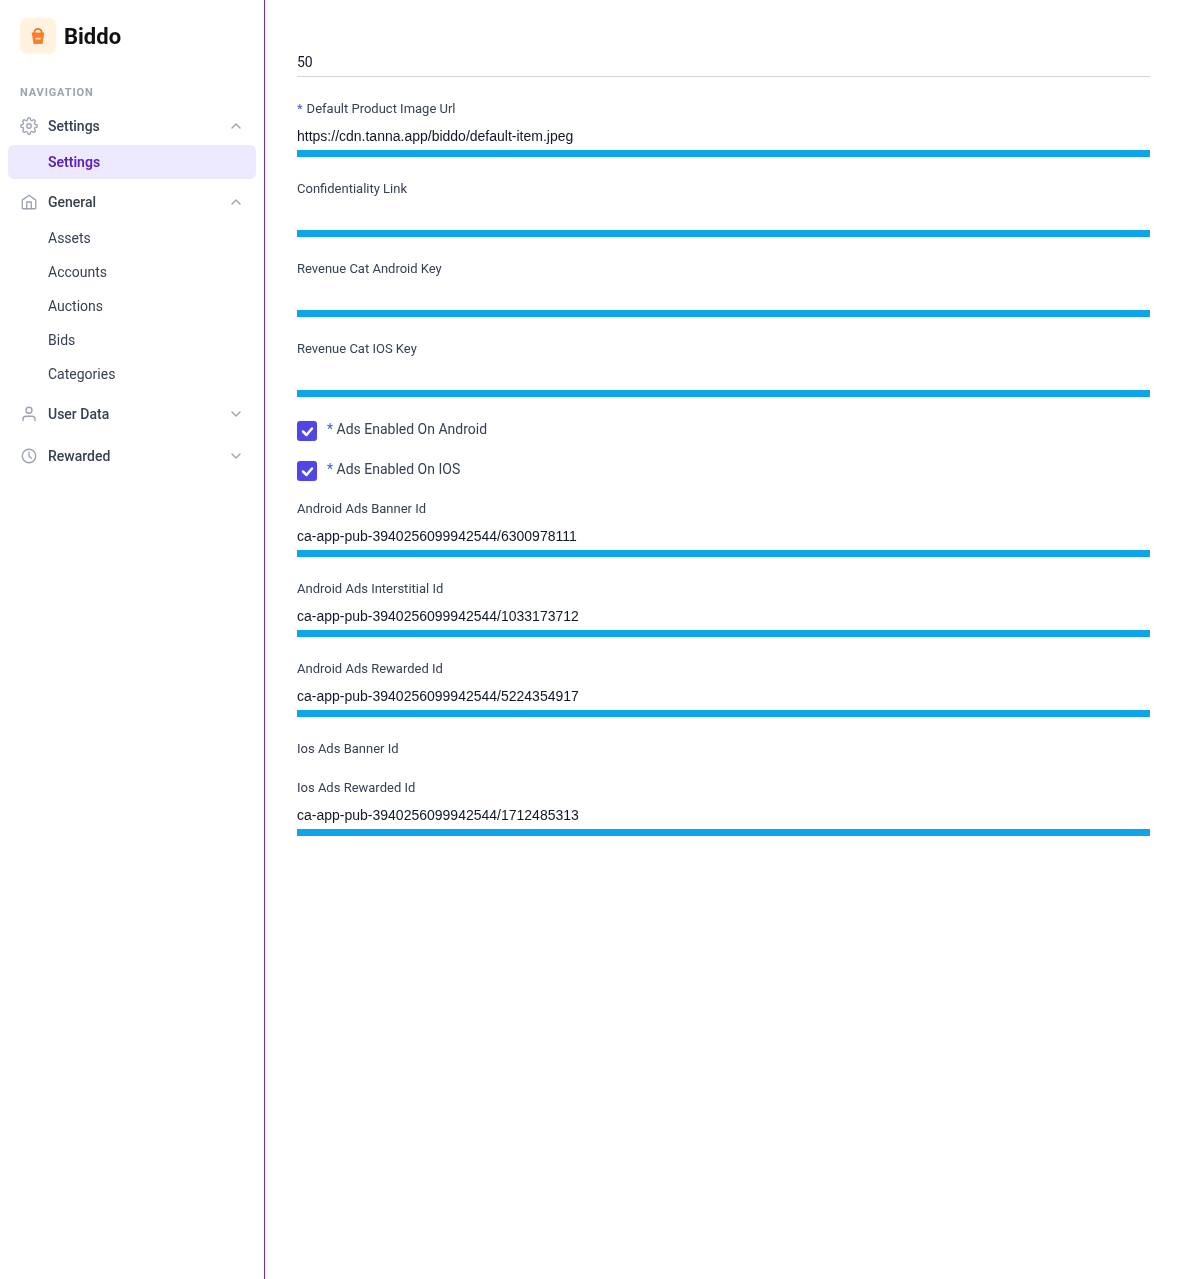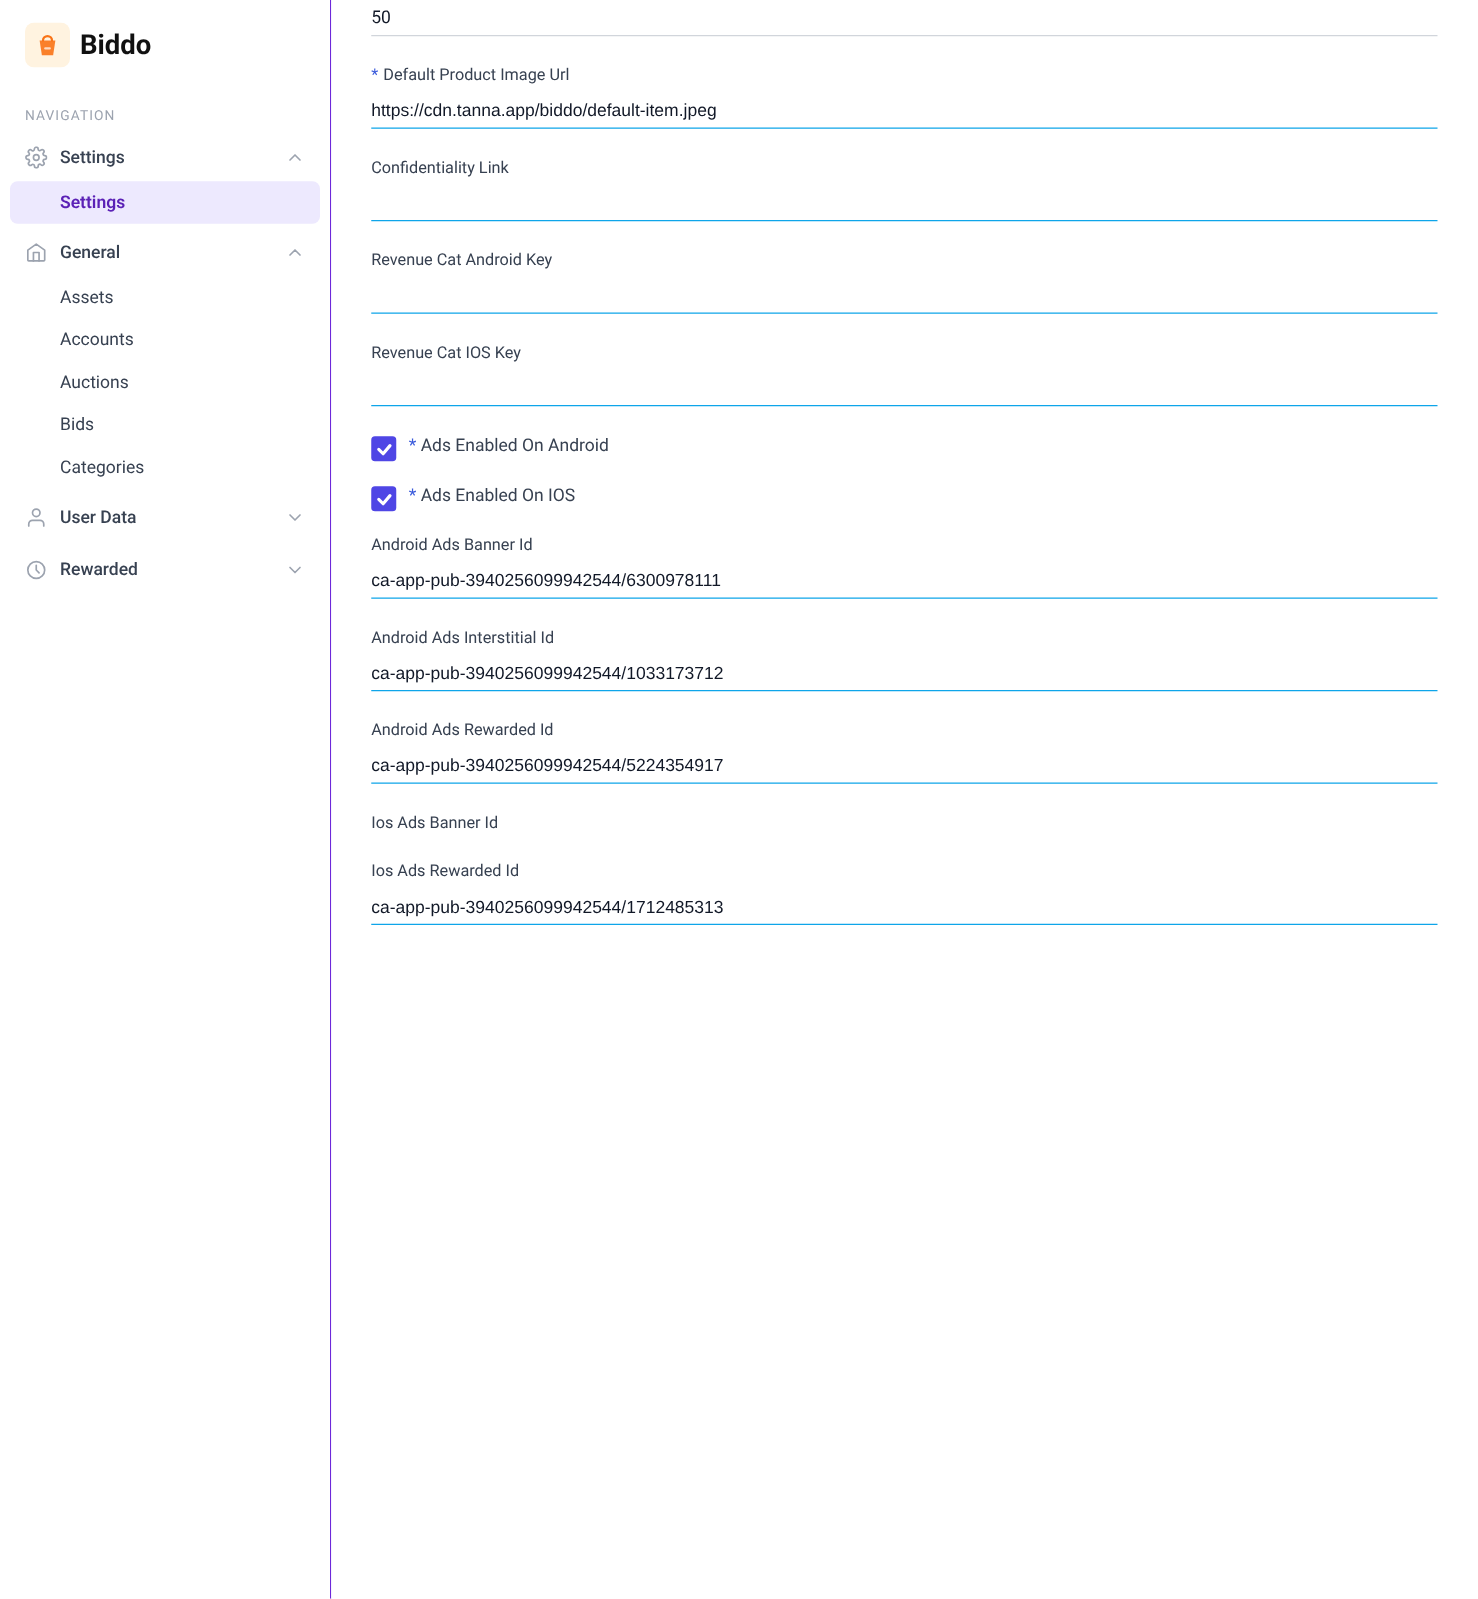--- a/index.html
+++ b/index.html
@@ -30,21 +30,21 @@
     }
 
     .logo-text {
       font-size: 22px;
       font-weight: 700;
       color: #111;
     }
 
     .nav-label {
       font-size: 11px;
-      font-weight: 400;
+      font-weight: 700;
       color: #9ca3af;
       letter-spacing: 0.08em;
       padding: 14px 20px 8px 20px;
       text-transform: uppercase;
     }
 
     .nav-section {
       margin-bottom: 4px;
     }
 
@@ -88,20 +88,21 @@
       margin: 0 8px;
       padding: 9px 12px 9px 40px;
     }
 
     
     .main-content {
       flex: 1;
       overflow-y: auto;
       padding: 0 32px 40px 32px;
       background: #fff;
+      margin-top: 48px;
     }
 
     
     .field-group {
       margin-bottom: 24px;
     }
 
     .field-label {
       font-size: 13px;
       color: #374151;
@@ -112,21 +113,21 @@
     }
 
     .field-label .required-star {
       color: #3b5bdb;
       font-size: 13px;
     }
 
     .field-input {
       width: 100%;
       border: none;
-      border-bottom: 1px solid #0ea5e9;
+      border-bottom: 7px solid #0ea5e9;
       padding: 6px 0;
       font-size: 14px;
       color: #111827;
       outline: none;
       background: transparent;
     }
 
     .top-value {
       font-size: 14px;
       color: #111827;

